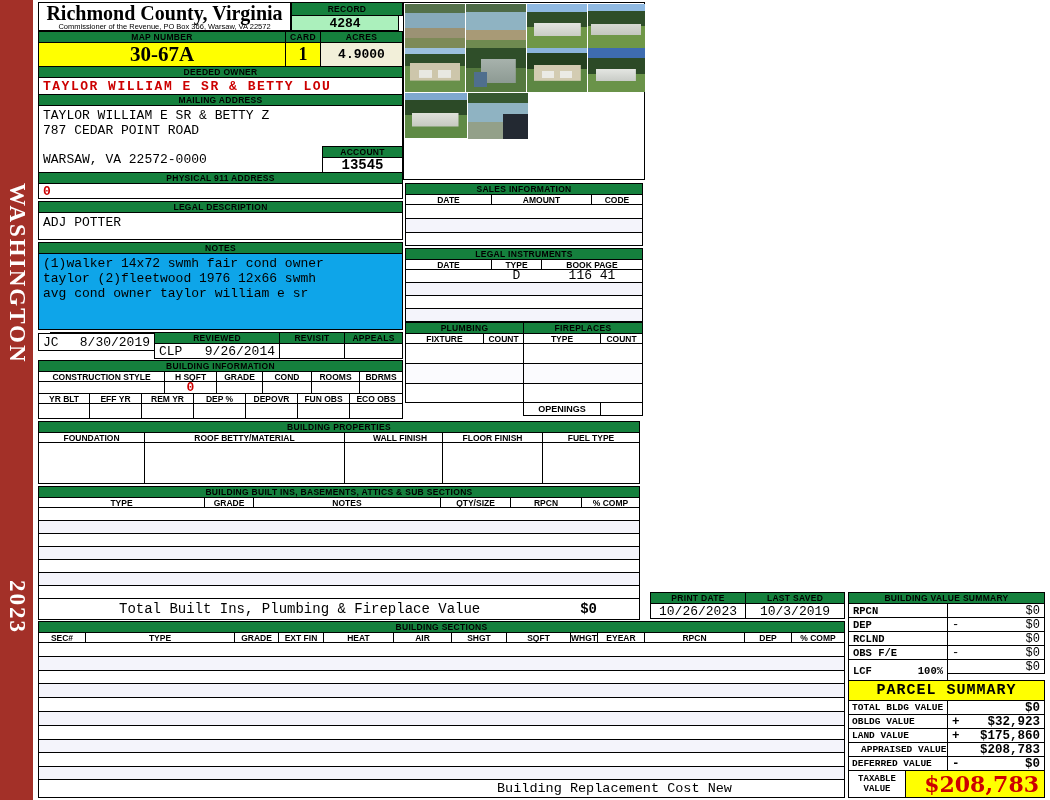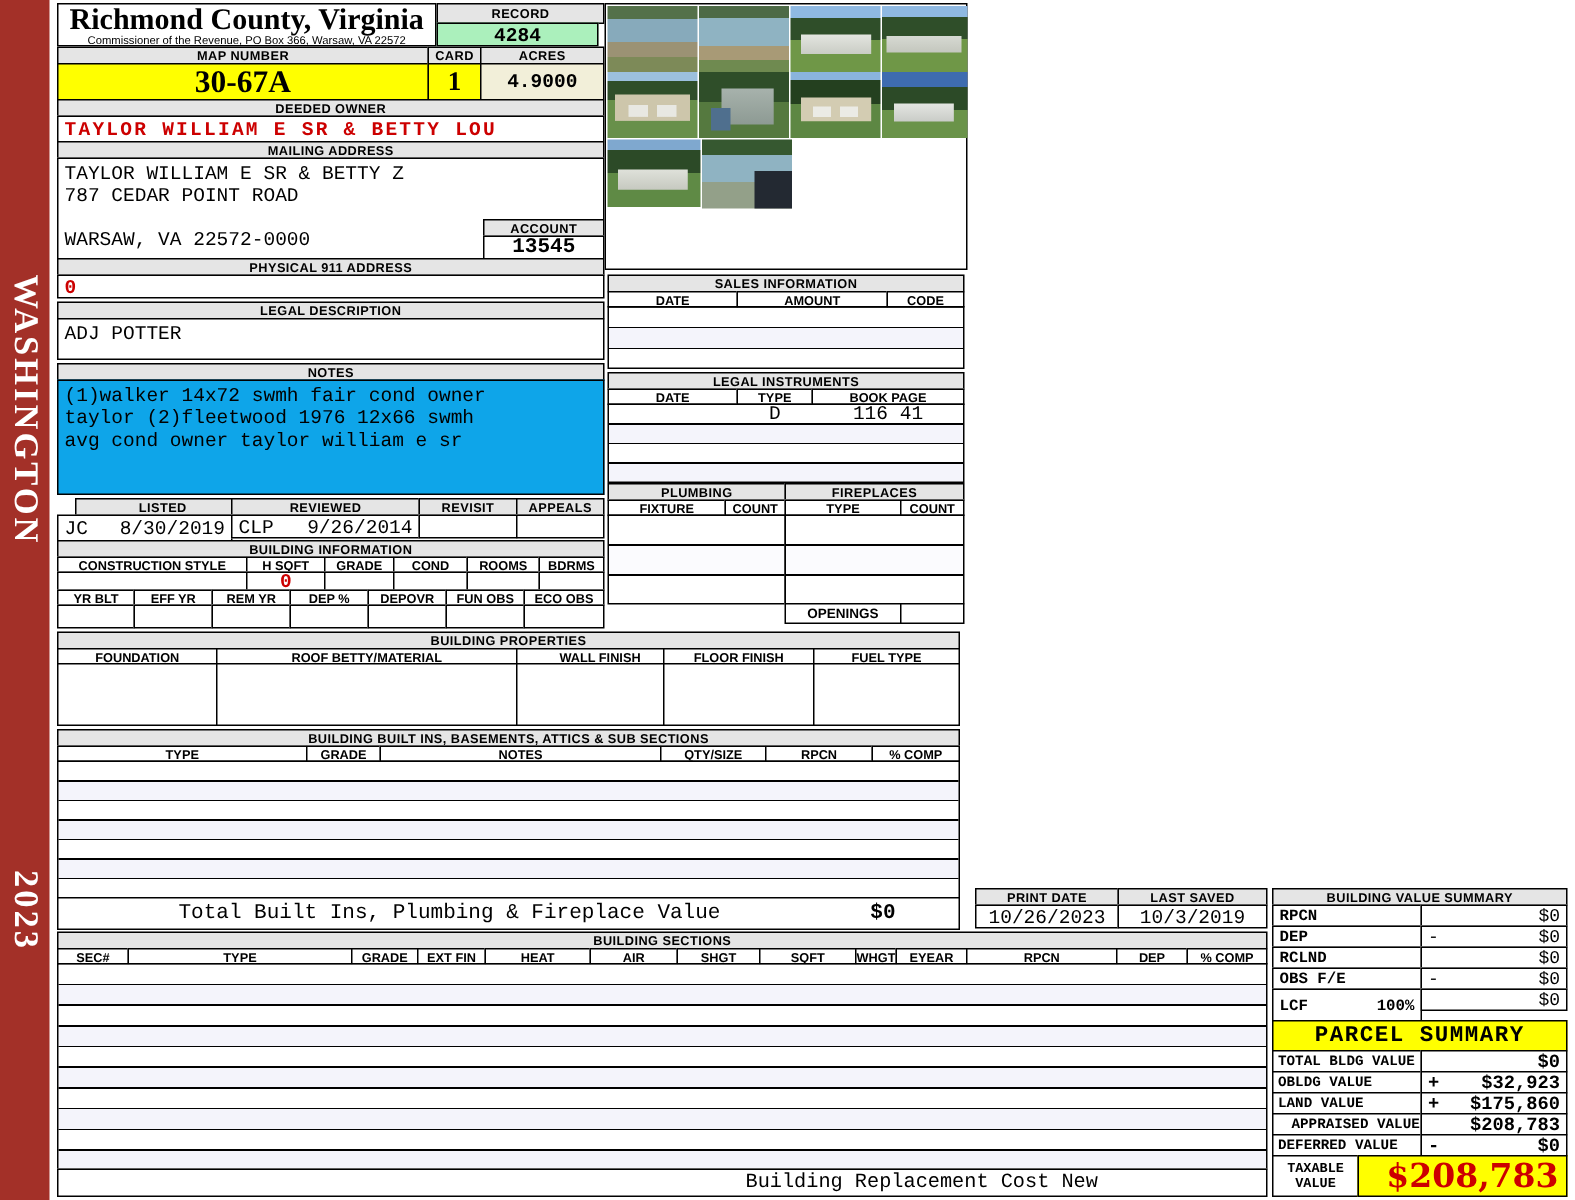--- a/index.html
+++ b/index.html
@@ -1,20 +1,20 @@
 <!DOCTYPE html>
 <html><head>
 <meta charset="utf-8">
 <style>
   *{margin:0;padding:0;box-sizing:border-box}
   html,body{width:1050px;height:800px;background:#fff;overflow:hidden;
     font-family:"Liberation Sans",sans-serif;position:relative}
   .abs{position:absolute}
   
-  .bh{position:absolute;background:#e5e5e5;border:1px solid #000;
+  .bh{position:absolute;background:#15803d;border:1px solid #000;
       font:bold 8.5px "Liberation Sans",sans-serif;display:flex;align-items:center;
       justify-content:center;white-space:nowrap;overflow:hidden;letter-spacing:.3px}
   
   .ch{position:absolute;background:#fff;border:1px solid #000;
       font:bold 8.5px "Liberation Sans",sans-serif;display:flex;align-items:center;
       justify-content:center;white-space:nowrap;overflow:hidden}
   
   .dc{position:absolute;background:#fff;border:1px solid #000;
       font:13px "Liberation Mono","DejaVu Sans Mono",monospace;display:flex;
       align-items:center;overflow:hidden;white-space:pre}
@@ -105,21 +105,21 @@
 <div class="abs" style="left:38px;top:253px;width:365px;height:77px;border:1px solid #000;background:#0ea5e9;font:13px 'Liberation Mono',monospace;line-height:15px;padding:2px 4px">
   <div>(1)walker 14x72 swmh fair cond owner</div>
   <div>taylor (2)fleetwood 1976 12x66 swmh</div>
   <div>avg cond owner taylor william e sr</div>
 </div>
 
 <div class="bh" style="left:50px;top:332px;width:117px;height:12px">LISTED</div>
 <div class="bh" style="left:154px;top:332px;width:126px;height:12px">REVIEWED</div>
 <div class="bh" style="left:279px;top:332px;width:66px;height:12px">REVISIT</div>
 <div class="bh" style="left:344px;top:332px;width:59px;height:12px">APPEALS</div>
-<div class="dc" style="left:38px;top:343px;width:117px;height:16px;justify-content:space-between;padding:8px 4px">
+<div class="dc" style="left:38px;top:333px;width:117px;height:16px;justify-content:space-between;padding:8px 4px">
   <span>JC</span>
   <span>8/30/2019</span>
 </div>
 <div class="dc" style="left:154px;top:343px;width:126px;height:16px;justify-content:space-between;padding:0 4px">
   <span>CLP</span>
   <span>9/26/2014</span>
 </div>
 <div class="dc" style="left:279px;top:343px;width:66px;height:16px"></div>
 <div class="dc" style="left:344px;top:343px;width:59px;height:16px"></div>
 

